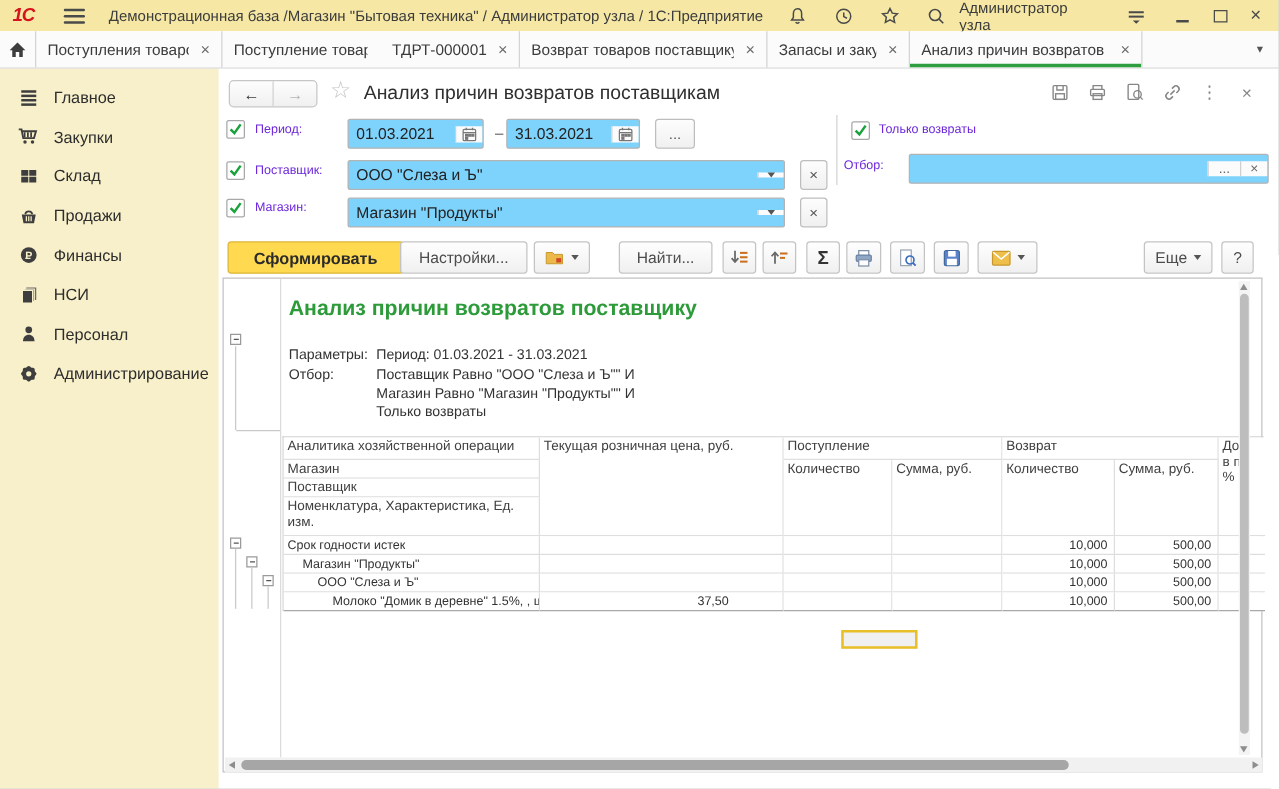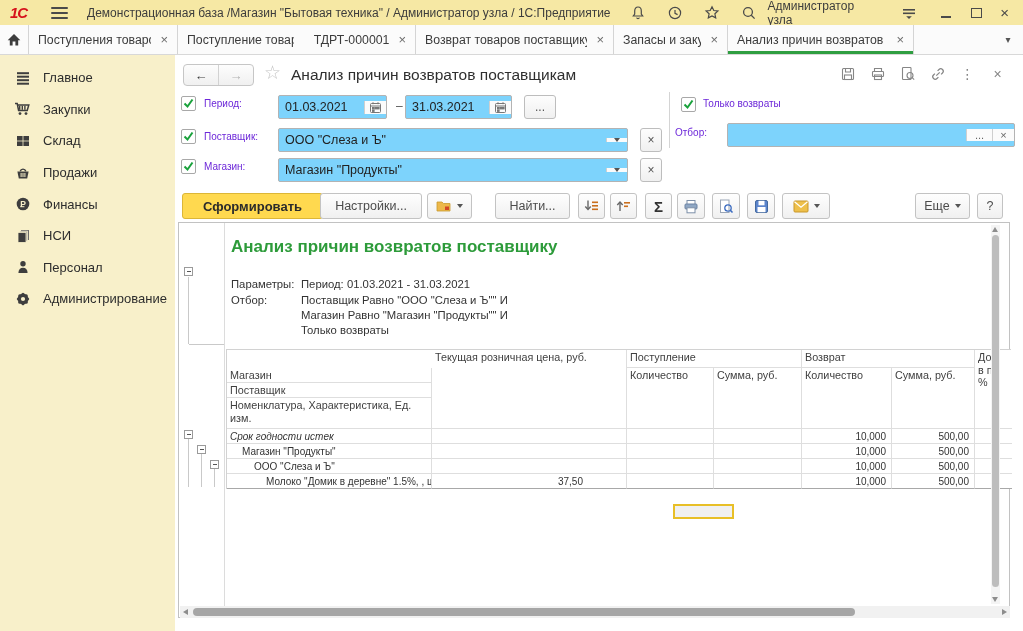--- a/index.html
+++ b/index.html
@@ -90,21 +90,21 @@
   .tgrid { display:grid; grid-template-columns:205px 195px 87px 88px 90px 83px 37px; }
   .hgrid { grid-template-rows:18px 15px 15px 31px; }
   .bgrid { grid-template-rows:15px 15px 15px 15px; }
   .tc { border-right:1px solid #dedede; border-bottom:1px solid #dedede; padding:1px 3px;
         font-size:10.8px; color:#3f3f3f; line-height:12.5px; overflow:hidden; background:#fff; }
   .tc.hd { white-space:normal; }
   .tc.bd { font-size:10px; color:#333; white-space:nowrap; line-height:13px; cursor:cell; }
   .bgrid .tc:nth-last-child(-n+7) { border-bottom-color:#a8a8a8; }
   .num { text-align:right; padding-right:5px; }
   .pr28 { padding-right:43px; }
-  .i0 { padding-left:3px;font-style:italic; } .i1 { padding-left:15px; } .i2 { padding-left:27px; } .i3 { padding-left:39px; }
+  .i0 { padding-left:3px; } .i1 { padding-left:15px; } .i2 { padding-left:27px; } .i3 { padding-left:39px; }
   .span-r { grid-row:2 / span 3; }
   .cell-sel { position:absolute; left:494px; top:281px; width:61px; height:15px;
               border:2px solid #e8bf27; background:#f0f0f0; z-index:2; cursor:cell; }
 
   
   .vscroll { position:absolute; left:812px; top:2px; width:9px; height:379px; background:#f4f4f4; z-index:3; }
   .vthumb { position:absolute; left:1px; top:10px; width:7px; height:352px; background:#bdbdbd; border-radius:4px; cursor:grab; }
   .varr { position:absolute; left:1px; width:0; height:0; border-left:3.5px solid transparent; border-right:3.5px solid transparent; }
   .varr.up { top:2px; border-bottom:5px solid #8d8d8d; }
   .varr.dn { bottom:2px; border-top:5px solid #8d8d8d; }
@@ -488,20 +488,21 @@
       <span class="tl" style="left:10px; top:121px; width:35px; height:1px;"></span>
       <span class="grp" style="left:5px; top:207px;"></span>
       <span class="tl" style="left:9px; top:216px; width:1px; height:48px;"></span>
       <span class="grp" style="left:18px; top:222px;"></span>
       <span class="tl" style="left:22px; top:231px; width:1px; height:33px;"></span>
       <span class="grp" style="left:31px; top:237px;"></span>
       <span class="tl" style="left:35px; top:246px; width:1px; height:18px;"></span>
 
       <div class="tbl">
         <div class="tgrid hgrid">
+          <div class="tc hd" style="grid-column:1; grid-row:1;">Аналитика хозяйственной операции</div>
           <div class="tc hd" style="grid-column:2; grid-row:1 / span 4;">Текущая розничная цена, руб.</div>
           <div class="tc hd" style="grid-column:3 / span 2; grid-row:1;">Поступление</div>
           <div class="tc hd" style="grid-column:5 / span 2; grid-row:1;">Возврат</div>
           <div class="tc hd" style="grid-column:7; grid-row:1 / span 4; border-right:none;">
             <div>До</div>
             <div>в п</div>
             <div>%</div>
           </div>
           <div class="tc hd" style="grid-column:1; grid-row:2;">Магазин</div>
           <div class="tc hd span-r" style="grid-column:3;">Количество</div>

